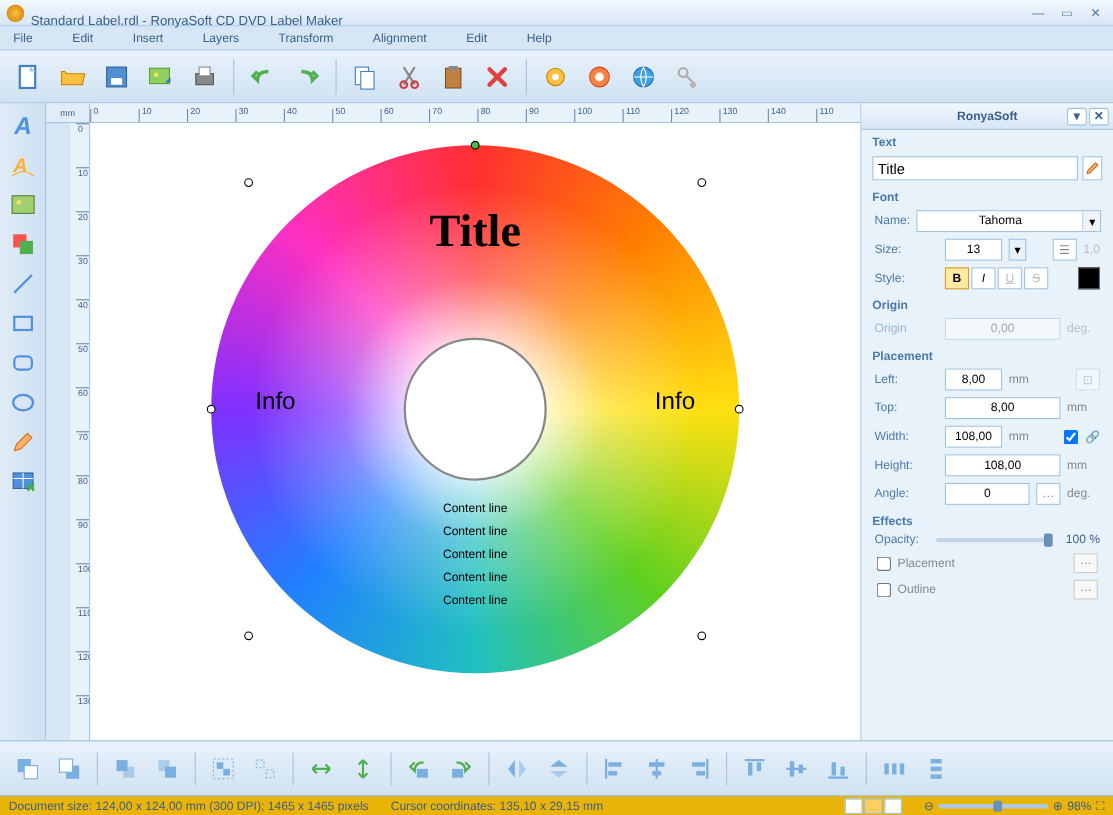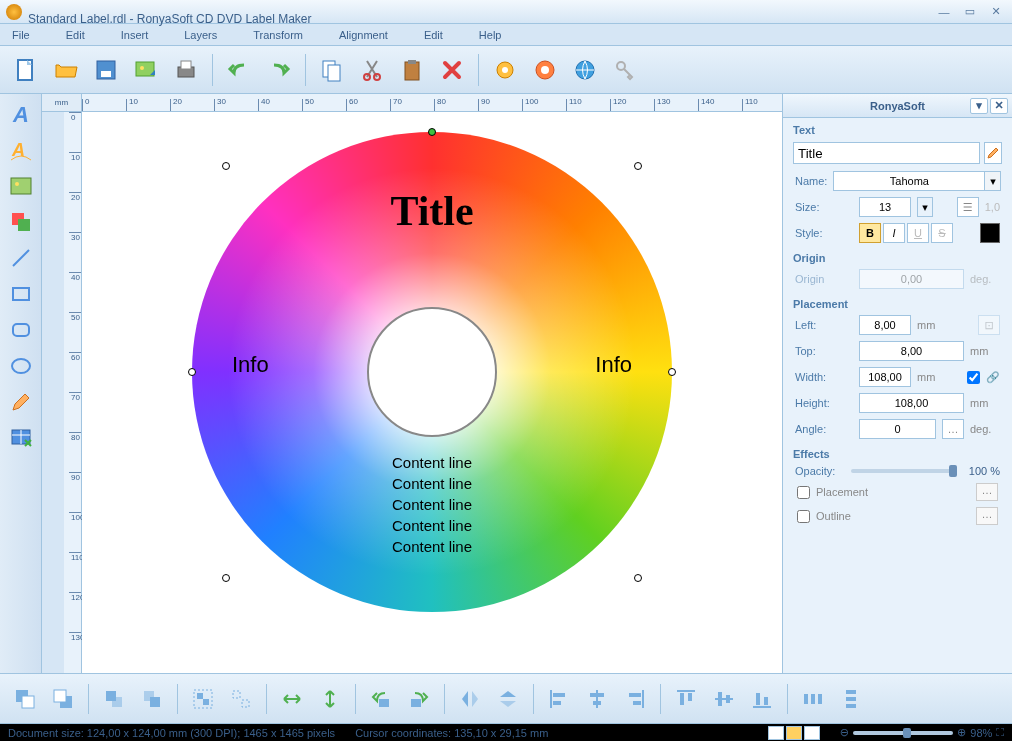--- a/index.html
+++ b/index.html
@@ -34,21 +34,21 @@
 
 .workspace { flex:1; background:#fff; position:relative; overflow:hidden; }
 .disc-wrap { position:absolute; top:20px; left:50%; transform:translateX(-50%); width:480px; height:480px; }
 .disc { width:100%; height:100%; border-radius:50%; background: conic-gradient(from 0deg, #ff3030,#ff8000,#ffe010,#60d020,#20c0c0,#2080ff,#8030ff,#ff30c0,#ff3030); position:relative; overflow:hidden; }
 .disc::before { content:""; position:absolute; inset:0; background: radial-gradient(circle at center, #fff 0%, rgba(255,255,255,0.9) 15%, rgba(255,255,255,0.3) 35%, transparent 60%); }
 .disc-hole { position:absolute; top:50%; left:50%; width:130px; height:130px; margin:-65px; background:#fff; border-radius:50%; border:2px solid #888; }
 .disc .label-title { position:absolute; top:55px; width:100%; text-align:center; font-weight:bold; font-size:42px; font-family:Tahoma; color:#000; }
 .disc .label-subtitle { position:absolute; top:110px; width:100%; text-align:center; font-weight:bold; font-size:24px; color:#000; }
 .disc .info-left { position:absolute; top:220px; left:40px; font-size:22px; color:#000; }
 .disc .info-right { position:absolute; top:220px; right:40px; font-size:22px; color:#000; }
-.disc .content-lines { position:absolute; top:320px; width:100%; text-align:center; font-size:15px; line-height:21px; color:#000; }
+.disc .content-lines { position:absolute; top:320px; width:100%; text-align:center; font-size:11px; line-height:21px; color:#000; }
 
 .sel-handle { position:absolute; width:8px; height:8px; border:1px solid #000; background:#fff; border-radius:50%; }
 
 .props { width:230px; background:#e8f2fb; border-left:1px solid #a0c4e0; display:flex; flex-direction:column; overflow-y:auto; }
 .props-header { height:24px; background:linear-gradient(#f0f7fd,#d6e6f5); border-bottom:1px solid #a0c4e0; display:flex; align-items:center; justify-content:center; color:#3a5f8a; font-weight:bold; position:relative; }
 .props-header .exp { position:absolute; right:4px; display:flex; gap:2px; }
 .props-header .exp span { width:18px; height:16px; border:1px solid #a0c4e0; background:#fff; border-radius:2px; cursor:pointer; display:flex;align-items:center;justify-content:center; }
 .props-section { color:#4b7aa8; font-weight:bold; padding:6px 10px 2px; }
 .props-row { display:flex; align-items:center; padding:3px 12px; gap:6px; }
 .props-row label { width:58px; color:#4b7aa8; font-size:11px; }
@@ -64,21 +64,21 @@
 .color-sw { width:20px; height:20px; background:#000; border:1px solid #666; cursor:pointer; }
 .check-row { padding:3px 14px; display:flex; align-items:center; gap:6px; color:#3a5f8a; }
 .align-icon { width:22px; height:20px; border:1px solid #a0c4e0; background:#fff; display:flex;align-items:center;justify-content:center; color:#888; cursor:pointer; }
 .effects-row { padding:3px 14px; display:flex; align-items:center; gap:6px; color:#888; }
 .effects-row .dots { margin-left:auto; width:22px; height:18px; border:1px solid #ccc; background:#f8f8f8; text-align:center; color:#888; cursor:pointer; }
 
 .bottom-bar { position:absolute; left:0; right:0; bottom:18px; height:50px; background:linear-gradient(#e8f2fb,#d0e2f2); border-top:1px solid #a0c4e0; display:flex; align-items:center; padding:0 8px; gap:4px; }
 .bottom-bar .btn { width:34px; height:34px; display:flex; align-items:center; justify-content:center; border-radius:4px; cursor:pointer; }
 .bottom-bar .sep { width:1px; height:30px; background:#a0c4e0; margin:0 4px; }
 
-.statusbar { position:absolute; left:0; right:0; bottom:0; height:18px; background:#000000; border-top:1px solid #a0c4e0; display:flex; align-items:center; padding:0 8px; font-size:11px; color:#3a5f8a; gap:20px; }
+.statusbar { position:absolute; left:0; right:0; bottom:0; height:18px; background:#eab308; border-top:1px solid #a0c4e0; display:flex; align-items:center; padding:0 8px; font-size:11px; color:#3a5f8a; gap:20px; }
 .statusbar .spacer { flex:1; }
 .statusbar .grid-icons { display:flex; gap:2px; }
 .statusbar .grid-icons span { width:16px; height:14px; border:1px solid #a0c4e0; background:#fff; cursor:pointer; }
 .statusbar .zoom { display:flex; align-items:center; gap:4px; }
 .statusbar .zoom-track { width:100px; height:4px; background:#b0c8de; border-radius:2px; position:relative; }
 .statusbar .zoom-thumb { position:absolute; left:50%; top:-3px; width:8px; height:10px; background:#6a90b8; border-radius:2px; }
 
 svg { pointer-events:none; }
 .select-wrap { display:flex; flex:1; }
 .select-wrap input { flex:1; border:1px solid #a0c4e0; height:20px; padding:0 4px; font-size:11px; }
@@ -396,20 +396,21 @@
     </div>
     <div class="props-section">Text</div>
     <div class="text-input-row">
       <input type="text" value="Title" style="">
       <div class="edit-btn">
           <svg width="14" height="14">
             <path d="M2 12 L3 9 L10 2 L12 4 L5 11 L2 12" fill="#ffb060" stroke="#cc7020"></path>
           </svg>
         </div>
     </div>
+    <div class="props-section">Font</div>
     <div class="props-row">
       <label>Name:</label>
       <div class="select-wrap">
         <input type="text" value="Tahoma" style="">
         <div class="arrow">▾</div>
       </div>
     </div>
     <div class="props-row">
       <label>Size:</label>
       <input type="text" class="small-in" value="13" style="">

